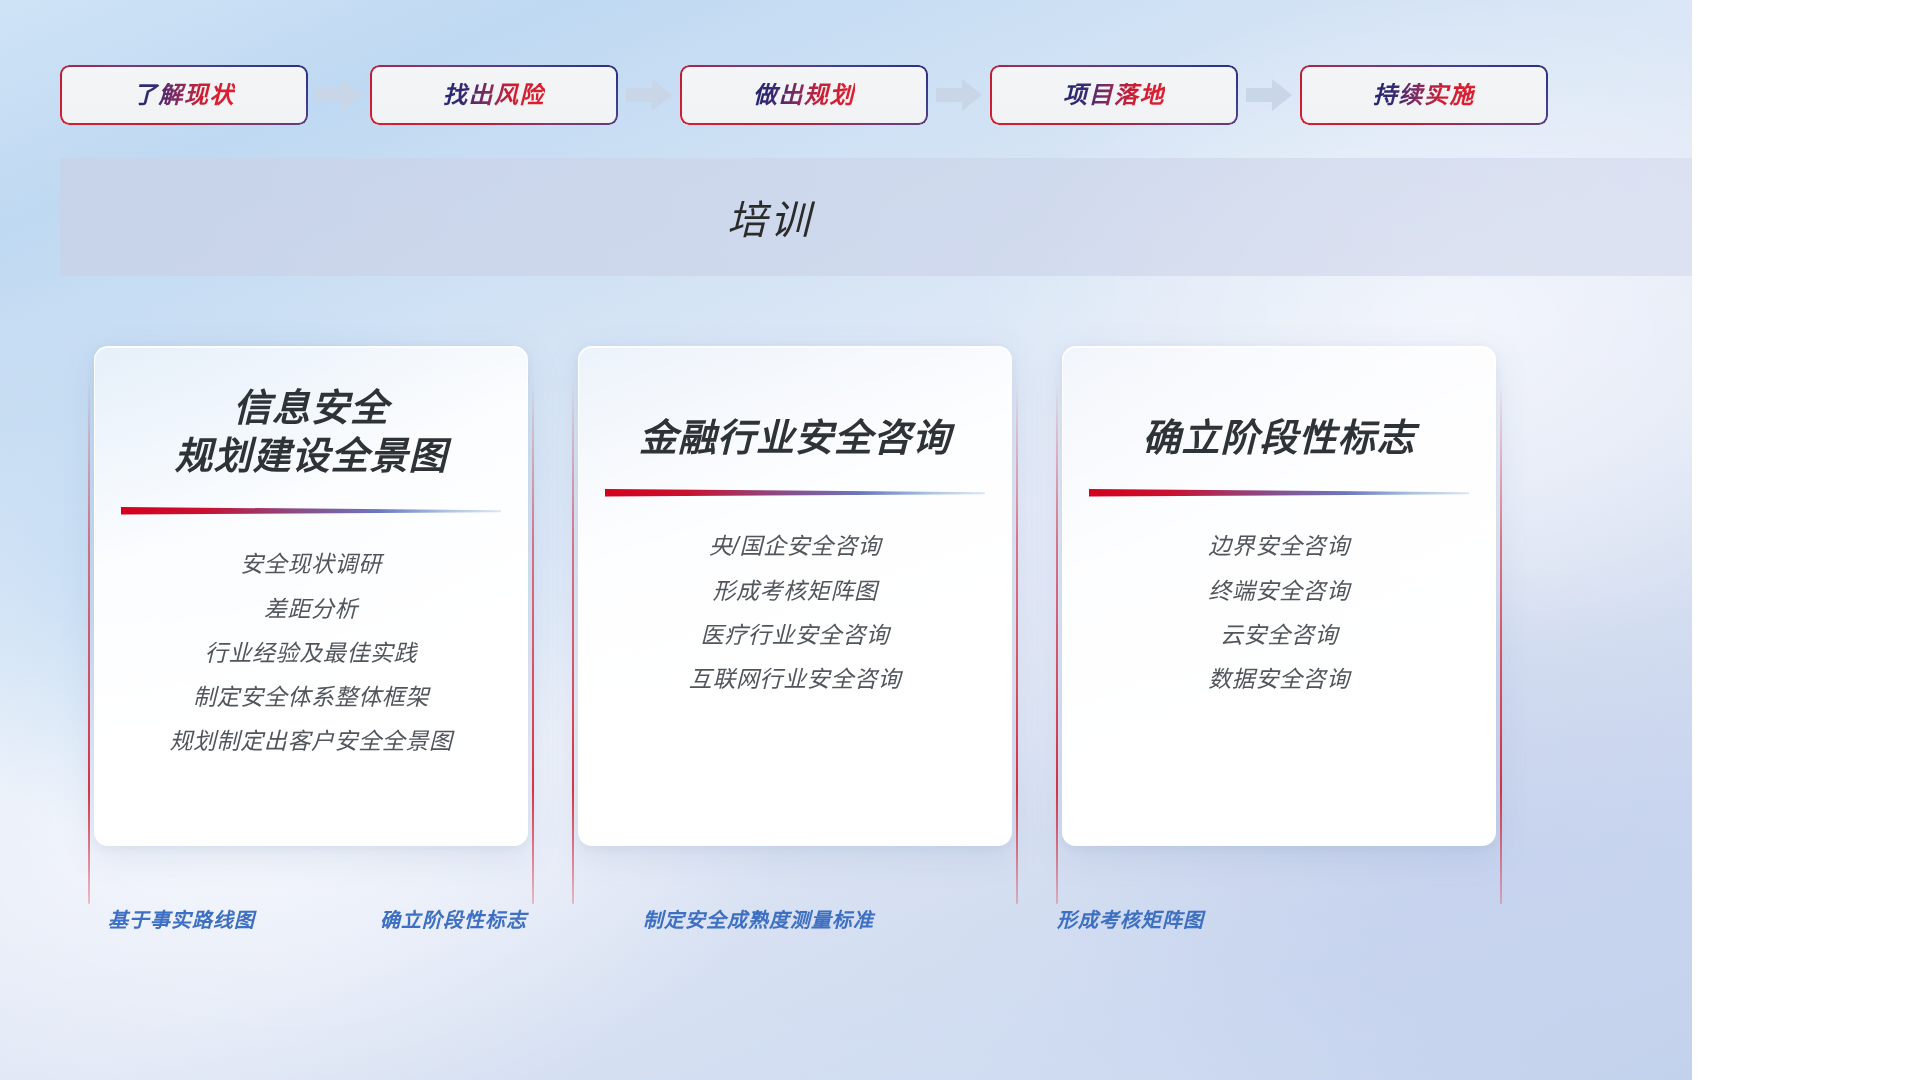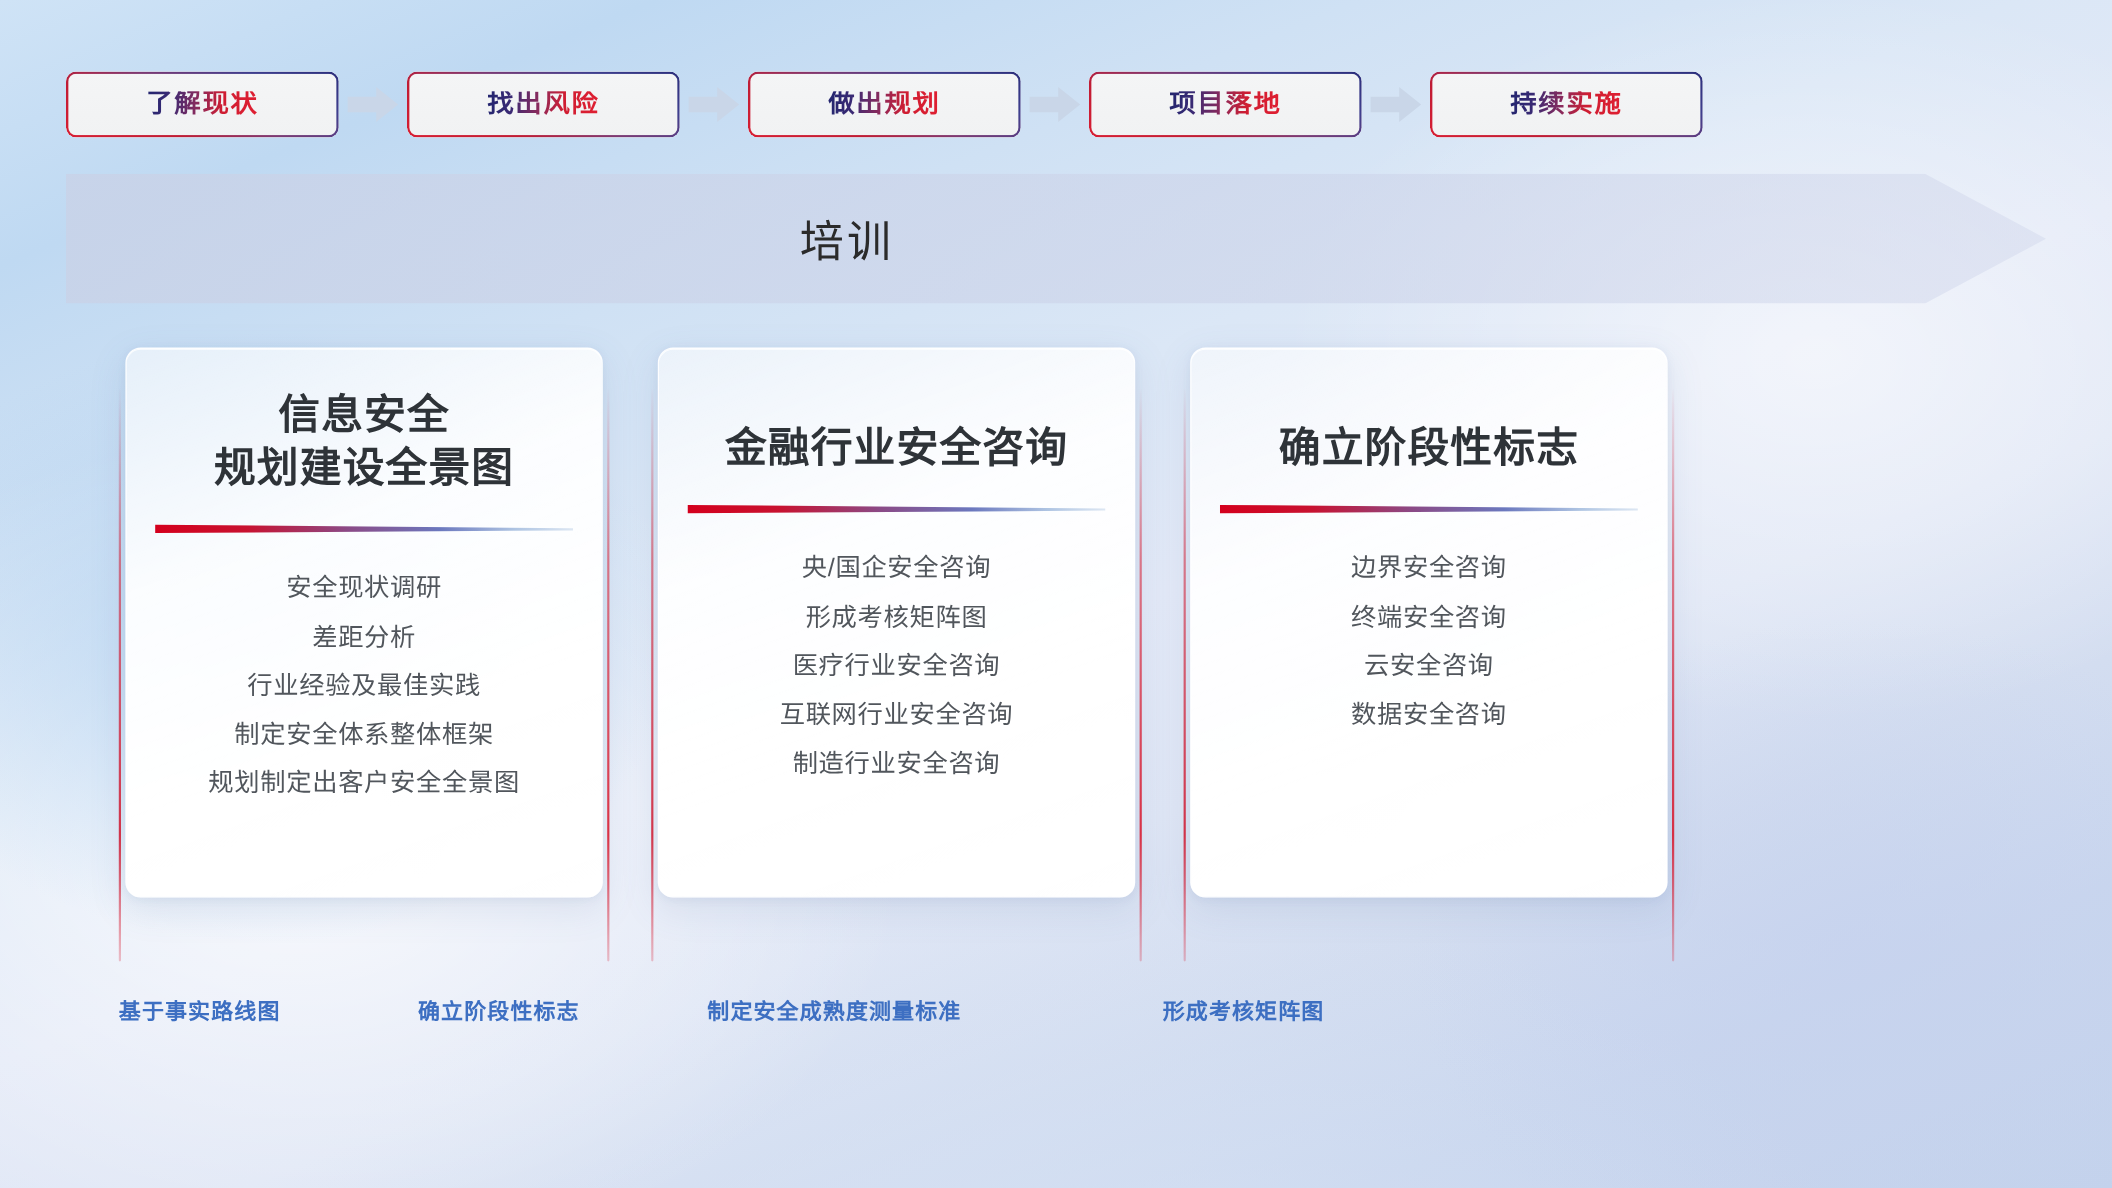--- a/index.html
+++ b/index.html
@@ -8,37 +8,38 @@
     padding: 0;
     width: 1920px;
     height: 1080px;
     overflow: hidden;
     font-family: "Liberation Sans", "DejaVu Sans", sans-serif;
   }
 
   
   #slide {
     position: relative;
-    width: 1920px;
+    width: 1692px;
     height: 1080px;
     background:
       radial-gradient(ellipse 900px 620px at 14% 72%, rgba(255,255,255,0.72) 0%, rgba(255,255,255,0.0) 62%),
       radial-gradient(ellipse 760px 520px at 86% 30%, rgba(255,255,255,0.55) 0%, rgba(255,255,255,0.0) 64%),
       radial-gradient(ellipse 1100px 700px at 50% 118%, rgba(214,226,244,0.85) 0%, rgba(214,226,244,0.0) 70%),
       linear-gradient(158deg,
         #cfe3f6 0%,
         #bfd9f2 13%,
         #cfe1f4 27%,
         #dbe7f6 40%,
         #e3e9f7 52%,
         #dfe6f5 63%,
         #d3ddf0 74%,
         #c9d6ee 85%,
         #c3d2ec 100%);
     overflow: hidden;
+    font-style: italic;
   }
   
   #slide::before {
     content: "";
     position: absolute;
     left: -140px; top: 300px;
     width: 760px; height: 560px;
     background: radial-gradient(ellipse at center, rgba(173,207,240,0.75) 0%, rgba(173,207,240,0) 70%);
     pointer-events: none;
   }
@@ -133,25 +134,24 @@
     color: #2b2b2b;
     letter-spacing: 3px;
     z-index: 4;
     pointer-events: none;
   }
 
   
   #cards {
     position: absolute;
     left: 88px;
-    top: 316px;
+    top: 346px;
     width: 1760px;
     height: 540px;
     z-index: 5;
-    margin-left: 20px;
   }
   .card-wrap {
     position: absolute;
     top: 0;
     height: 540px;
   }
   
   .card-wrap::before,
   .card-wrap::after {
     content: "";
@@ -357,21 +357,20 @@
               </linearGradient>
             </defs>
             <path d="M0 4 L400 7.2 L400 9.2 L0 11.6 Z" fill="url(#divGrad2)"></path>
           </svg>
         </div>
         <ul class="card-list">
           <li>央/国企安全咨询</li>
           <li>形成考核矩阵图</li>
           <li>医疗行业安全咨询</li>
           <li>互联网行业安全咨询</li>
-          <li>制造行业安全咨询</li>
         </ul>
       </div>
     </div>
 
     <div class="card-wrap" style="left:968px; width:446px;">
       <div class="card one-line">
         <h2 class="card-title">确立阶段性标志</h2>
         <div class="divider">
           <svg viewBox="0 0 400 16" preserveAspectRatio="none" aria-hidden="true">
             <defs>

